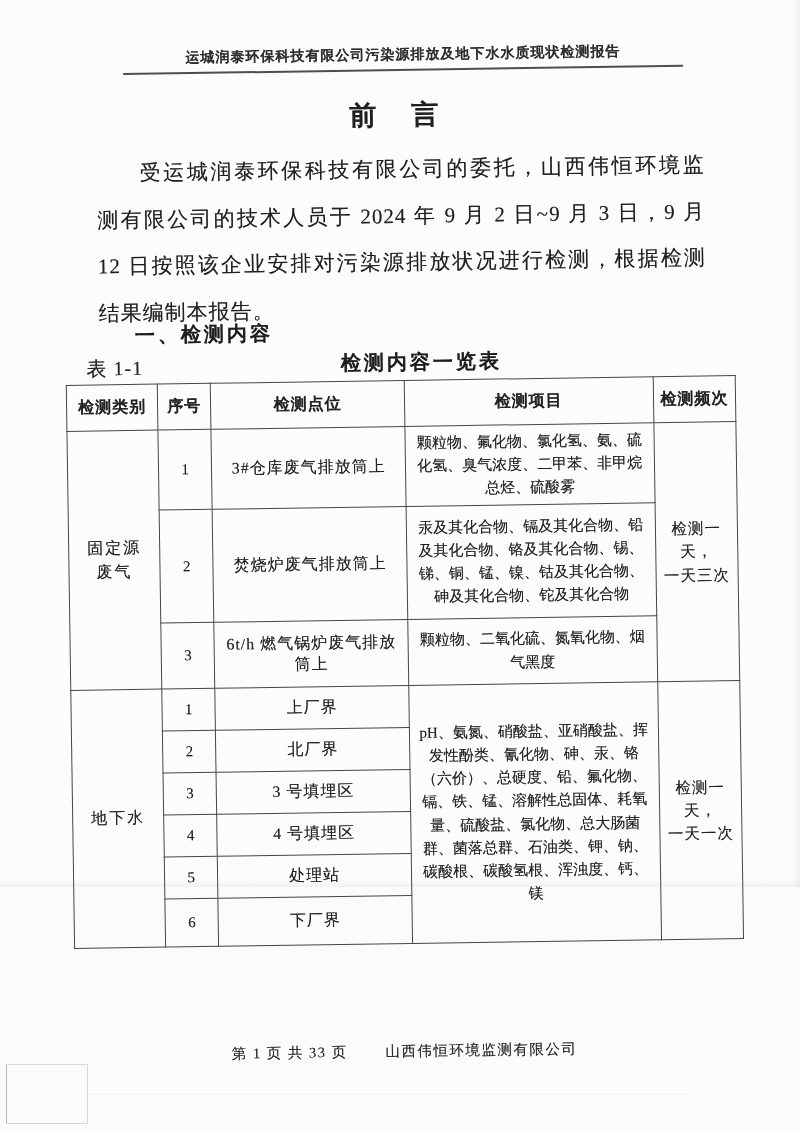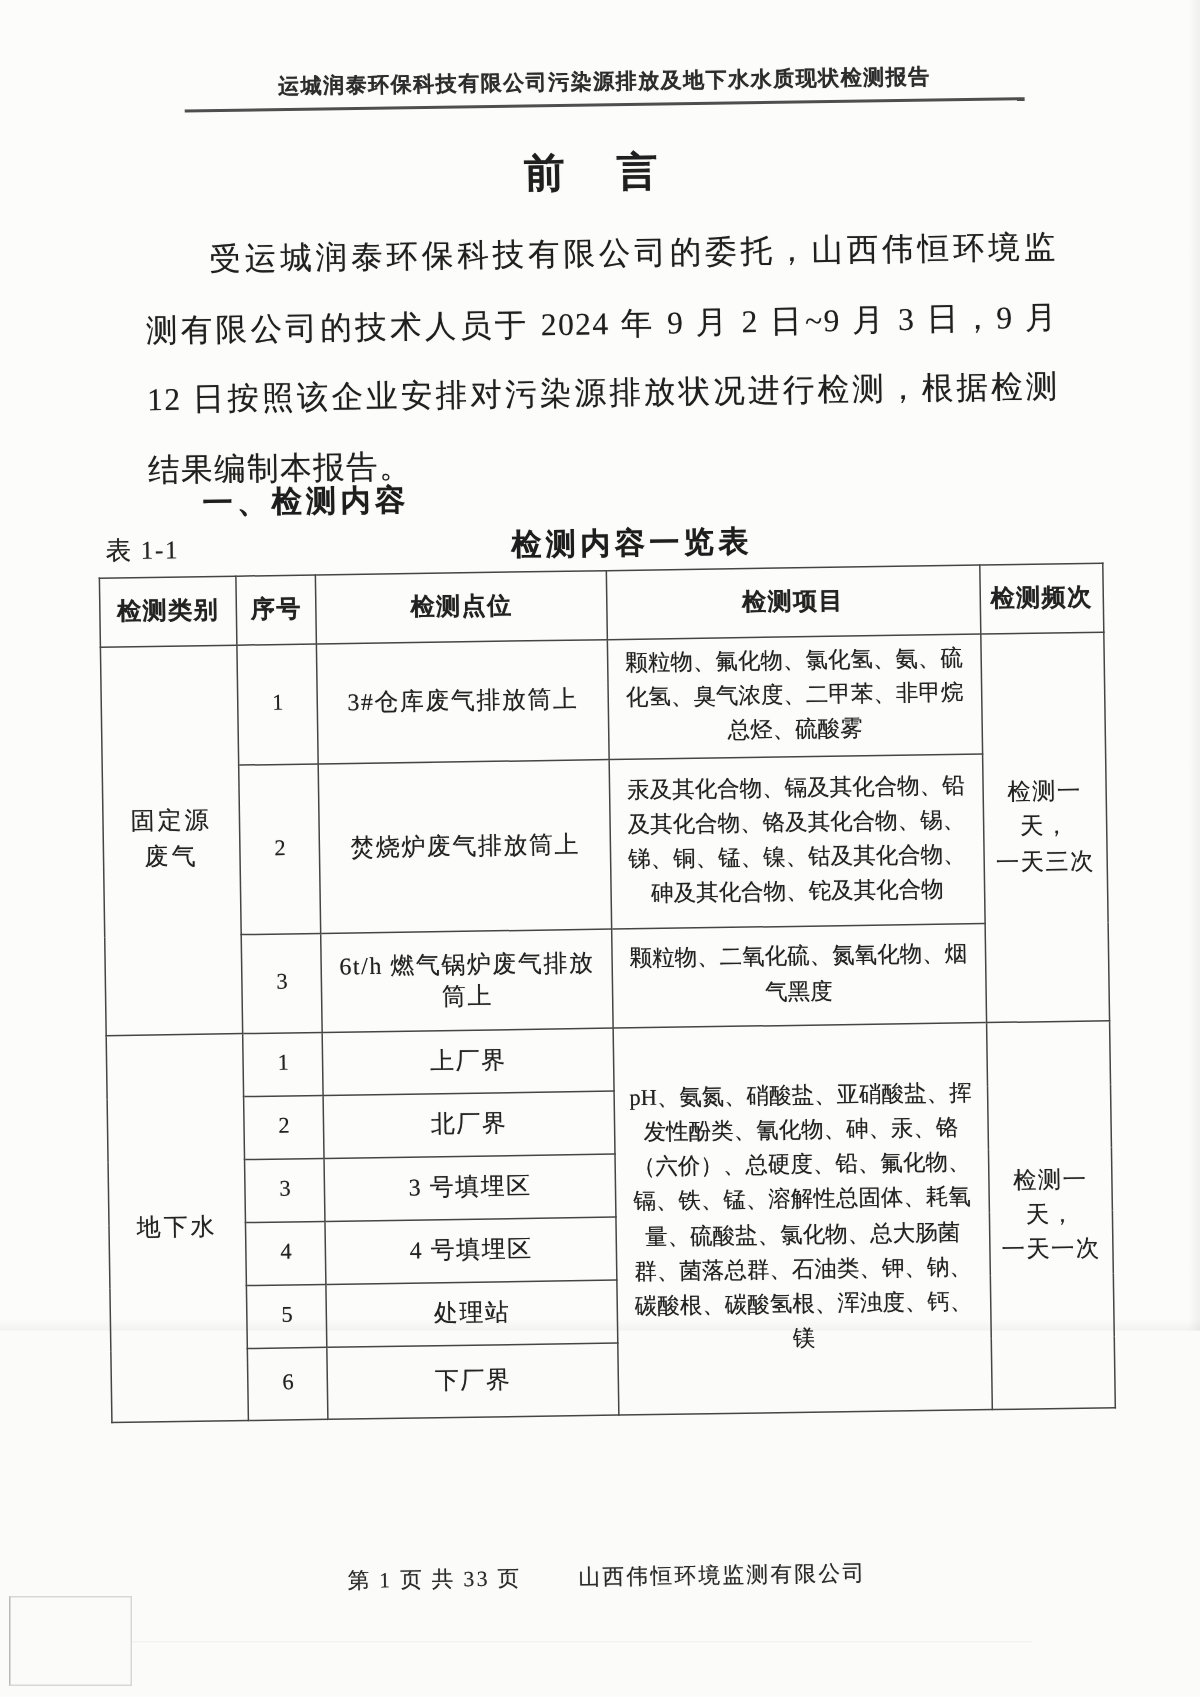--- a/index.html
+++ b/index.html
@@ -42,21 +42,21 @@
     text-align:justify;text-align-last:justify;white-space:nowrap;
   }
   .para-line.first{text-indent:43px;}
   .para-line.last{text-align-last:left;white-space:normal;}
   
   .section-heading{
     position:absolute;left:136px;top:318px;margin:0;
     font-size:20px;font-weight:700;letter-spacing:3px;color:#1d1d1d;
   }
   .caption-row{position:absolute;left:66px;top:349px;width:670px;height:28px;}
-  .table-label{position:absolute;left:5px;top:2px;font-size:17px;letter-spacing:1px;}
+  .table-label{position:absolute;left:21px;top:2px;font-size:20px;letter-spacing:1px;}
   .table-caption{
     position:absolute;left:0;top:0;width:100%;box-sizing:border-box;padding-left:42px;
     text-align:center;font-size:20px;font-weight:600;letter-spacing:3px;color:#1d1d1d;
   }
   
   table.content-table{
     position:absolute;left:66px;top:380px;width:670px;
     border-collapse:collapse;table-layout:fixed;
     font-size:16px;color:#222;
   }

